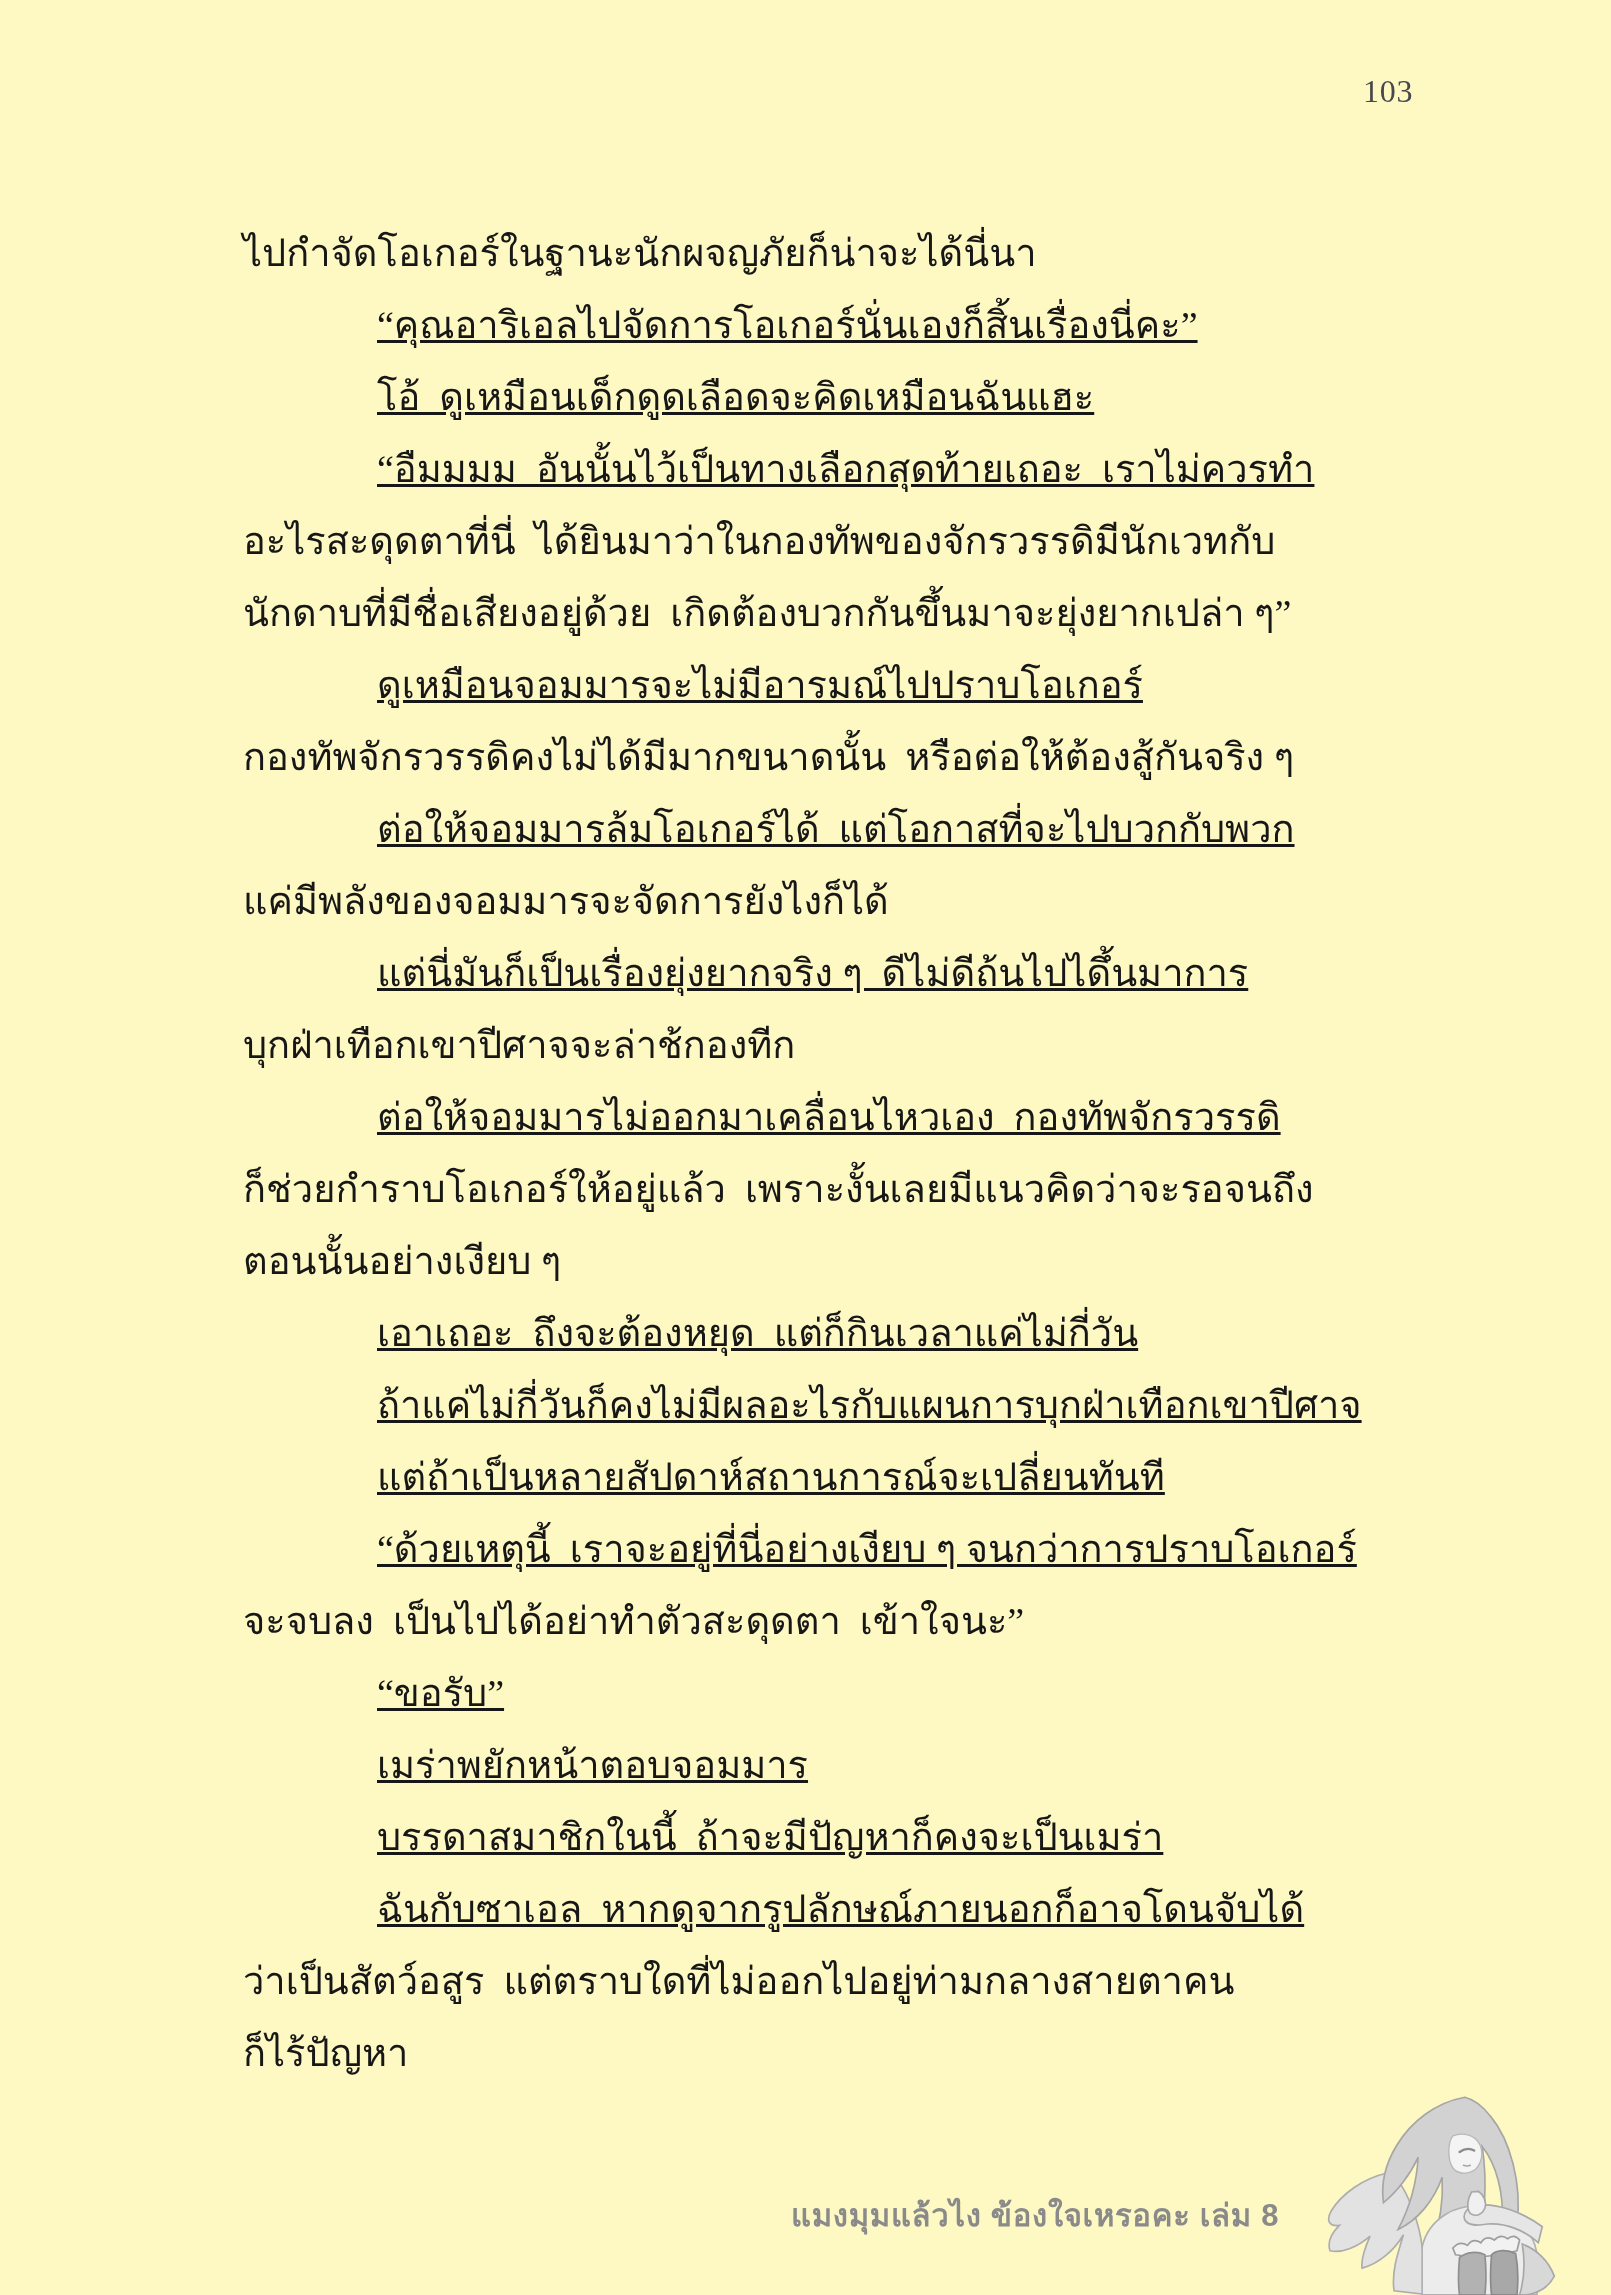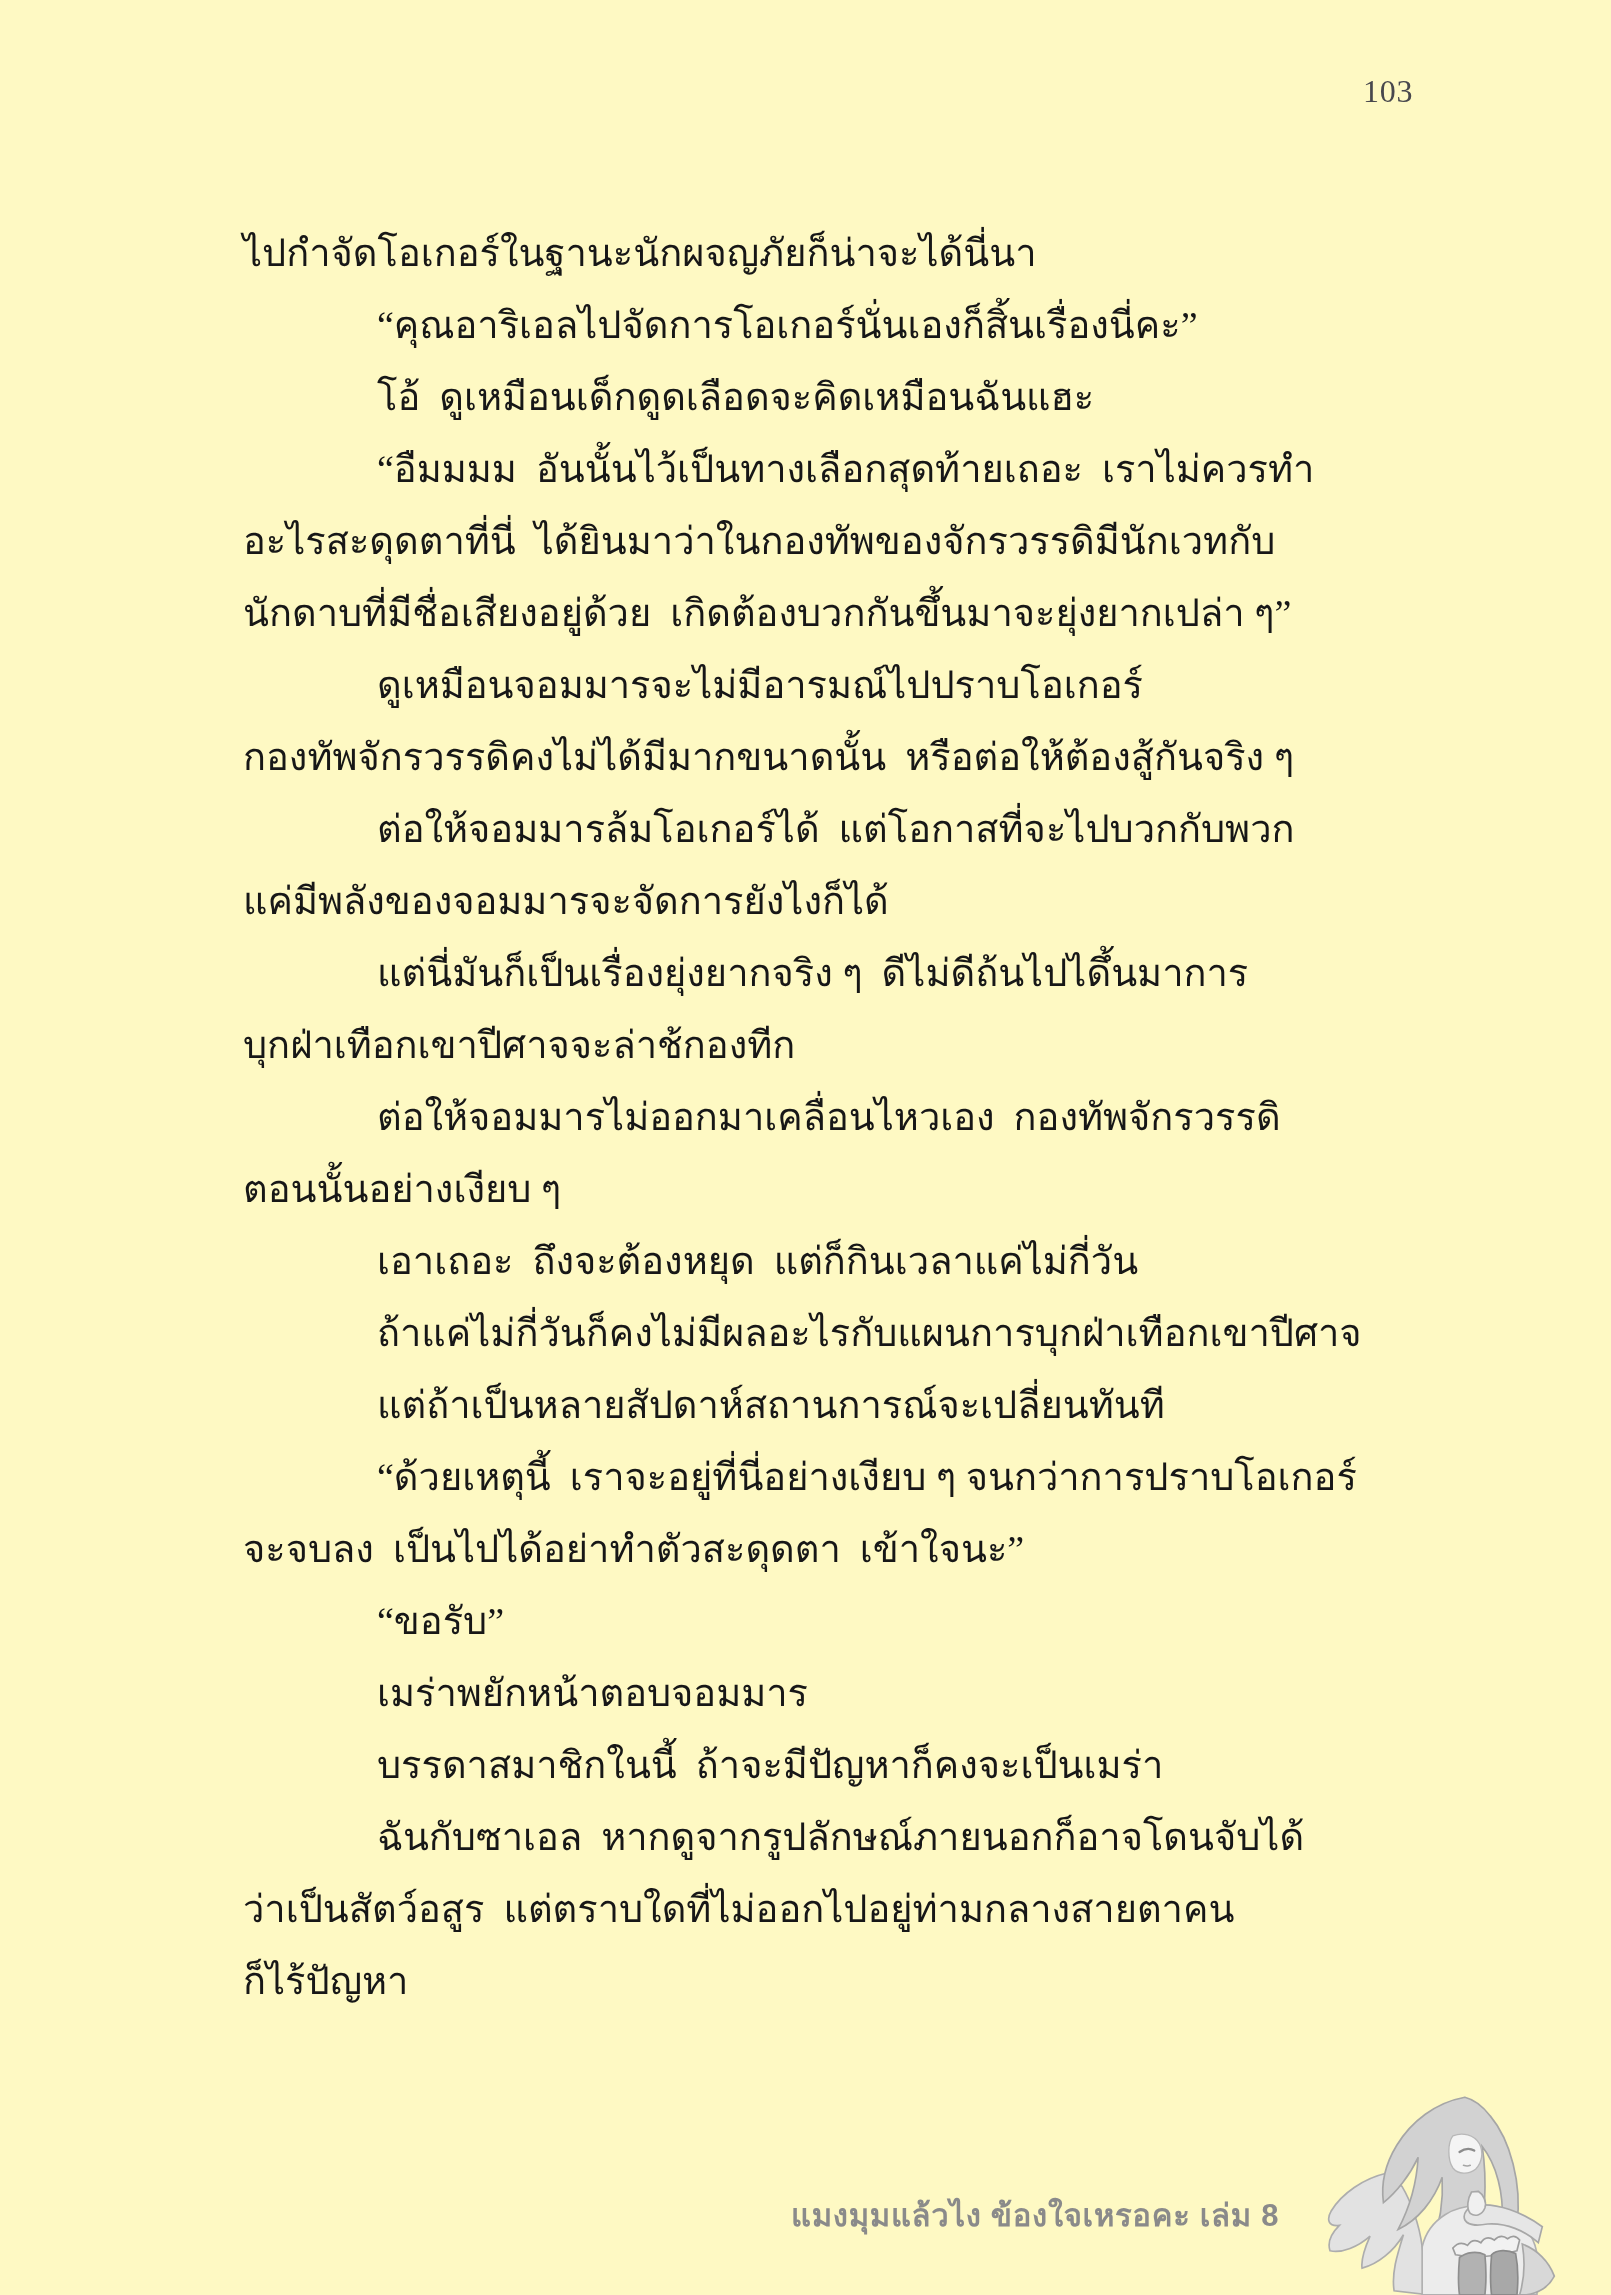--- a/index.html
+++ b/index.html
@@ -27,21 +27,21 @@
     top: 217px;
     width: 1201px;
     color: #171717;
     font-size: 38px;
     line-height: 72px;
   }
   .line {
     height: 72px;
     white-space: pre;
   }
-  .line.indent { padding-left: 134px; }
+  .line.indent { padding-left: 134px; text-decoration: underline; }
   .footer-title {
     position: absolute;
     left: 791px;
     top: 2197px;
     font-family: "Liberation Sans", "DejaVu Sans", sans-serif;
     font-weight: bold;
     font-size: 31px;
     line-height: 37px;
     color: #8a8a8a;
     letter-spacing: 0.7px;
@@ -68,20 +68,21 @@
       <div class="line indent">“อืมมมม  อันนั้นไว้เป็นทางเลือกสุดท้ายเถอะ  เราไม่ควรทำ</div>
       <div class="line">อะไรสะดุดตาที่นี่  ได้ยินมาว่าในกองทัพของจักรวรรดิมีนักเวทกับ</div>
       <div class="line">นักดาบที่มีชื่อเสียงอยู่ด้วย  เกิดต้องบวกกันขึ้นมาจะยุ่งยากเปล่า ๆ”</div>
       <div class="line indent">ดูเหมือนจอมมารจะไม่มีอารมณ์ไปปราบโอเกอร์</div>
       <div class="line">กองทัพจักรวรรดิคงไม่ได้มีมากขนาดนั้น  หรือต่อให้ต้องสู้กันจริง ๆ</div>
       <div class="line indent">ต่อให้จอมมารล้มโอเกอร์ได้  แต่โอกาสที่จะไปบวกกับพวก</div>
       <div class="line">แค่มีพลังของจอมมารจะจัดการยังไงก็ได้</div>
       <div class="line indent">แต่นี่มันก็เป็นเรื่องยุ่งยากจริง ๆ  ดีไม่ดีถ้นไปไดึ้นมาการ</div>
       <div class="line">บุกฝ่าเทือกเขาปีศาจจะล่าช้กองทีก</div>
       <div class="line indent">ต่อให้จอมมารไม่ออกมาเคลื่อนไหวเอง  กองทัพจักรวรรดิ</div>
+      <div class="line">ก็ช่วยกำราบโอเกอร์ให้อยู่แล้ว  เพราะงั้นเลยมีแนวคิดว่าจะรอจนถึง</div>
       <div class="line">ตอนนั้นอย่างเงียบ ๆ</div>
       <div class="line indent">เอาเถอะ  ถึงจะต้องหยุด  แต่ก็กินเวลาแค่ไม่กี่วัน</div>
       <div class="line indent">ถ้าแค่ไม่กี่วันก็คงไม่มีผลอะไรกับแผนการบุกฝ่าเทือกเขาปีศาจ</div>
       <div class="line indent">แต่ถ้าเป็นหลายสัปดาห์สถานการณ์จะเปลี่ยนทันที</div>
       <div class="line indent">“ด้วยเหตุนี้  เราจะอยู่ที่นี่อย่างเงียบ ๆ จนกว่าการปราบโอเกอร์</div>
       <div class="line">จะจบลง  เป็นไปได้อย่าทำตัวสะดุดตา  เข้าใจนะ”</div>
       <div class="line indent">“ขอรับ”</div>
       <div class="line indent">เมร่าพยักหน้าตอบจอมมาร</div>
       <div class="line indent">บรรดาสมาชิกในนี้  ถ้าจะมีปัญหาก็คงจะเป็นเมร่า</div>
       <div class="line indent">ฉันกับซาเอล  หากดูจากรูปลักษณ์ภายนอกก็อาจโดนจับได้</div>

